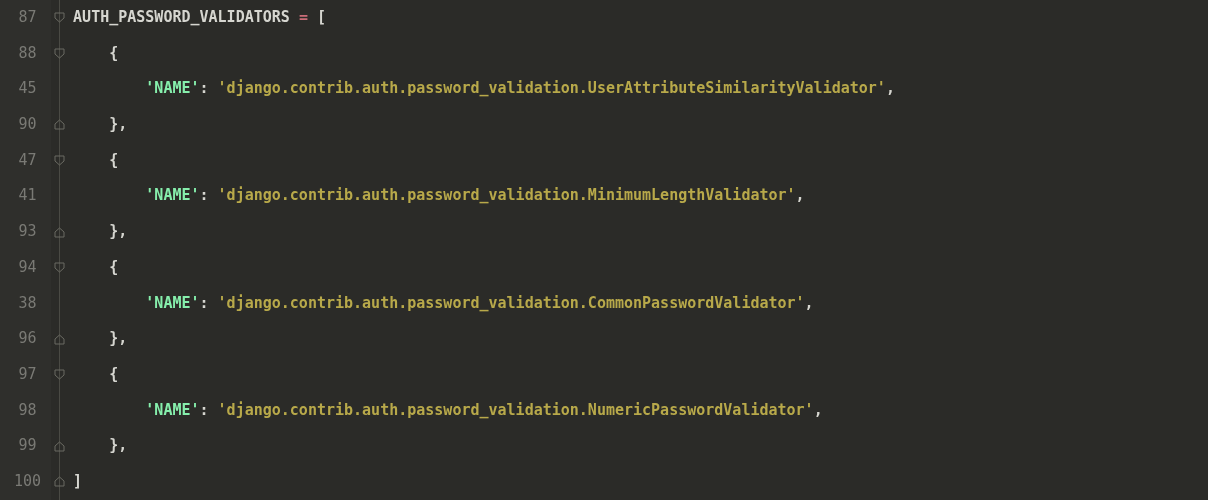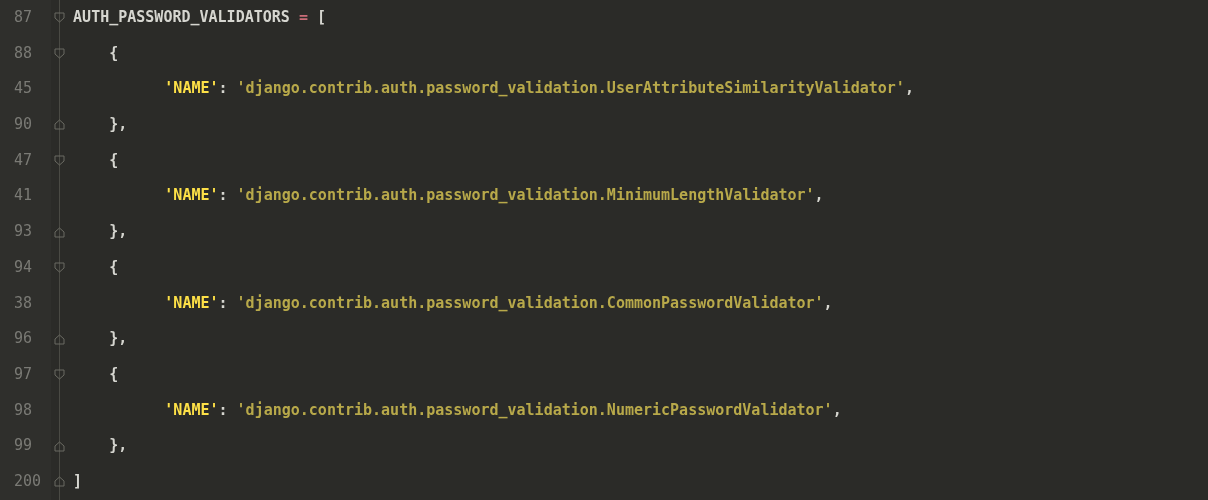--- a/index.html
+++ b/index.html
@@ -14,21 +14,21 @@
     display: flex;
     font-family: "DejaVu Sans Mono", "Menlo", "Consolas", monospace;
     font-size: 15px;
     line-height: 35.7px;
     color: #cccccc;
     height: 500px;
   }
   .gutter {
     background: #2f2f2c;
     color: #7a7a75;
-    text-align: left;
+    text-align: center;
     padding: 0 10px 0 14px;
     user-select: none;
     flex: 0 0 auto;
   }
   .gutter .ln {
     height: 35.7px;
   }
   .fold-col {
     width: 18px;
     flex: 0 0 auto;
@@ -64,42 +64,42 @@
     position: relative;
   }
   .code-line {
     height: 35.7px;
     white-space: pre;
     font-weight: bold;
   }
   .tok-id   { color: #d6d6d0; }
   .tok-punc { color: #d6d6d0; }
   .tok-str  { color: #b8a94a; margin-top: 40px; } 
-  .tok-key  { color: #fde047; margin-left: 19px; } 
+  .tok-key  { color: #86efac; } 
   .tok-eq   { color: #c96d78; }
 </style>
 </head>
 <body>
 
 <div class="editor">
   <div class="gutter" id="gutter">
       <div class="ln">87</div>
       <div class="ln">88</div>
       <div class="ln">45</div>
       <div class="ln">90</div>
       <div class="ln">47</div>
       <div class="ln">41</div>
       <div class="ln">93</div>
       <div class="ln">94</div>
       <div class="ln">38</div>
       <div class="ln">96</div>
       <div class="ln">97</div>
       <div class="ln">98</div>
       <div class="ln">99</div>
-      <div class="ln">200</div>
+      <div class="ln">100</div>
     </div>
   <div class="fold-col">
     <div class="fold-line"></div>
     <div class="fold-marks" id="fold-marks">
         <div class="fold-mark" style="top: 11.35px;">
           <svg width="11" height="11" viewBox="0 0 11 11">
             <path d="M1 1 L10 1 L10 6 L5.5 10 L1 6 Z" fill="none" stroke="#6b6b63" stroke-width="1"></path>
           </svg>
         </div>
         <div class="fold-mark" style="top: 47.05px;">

